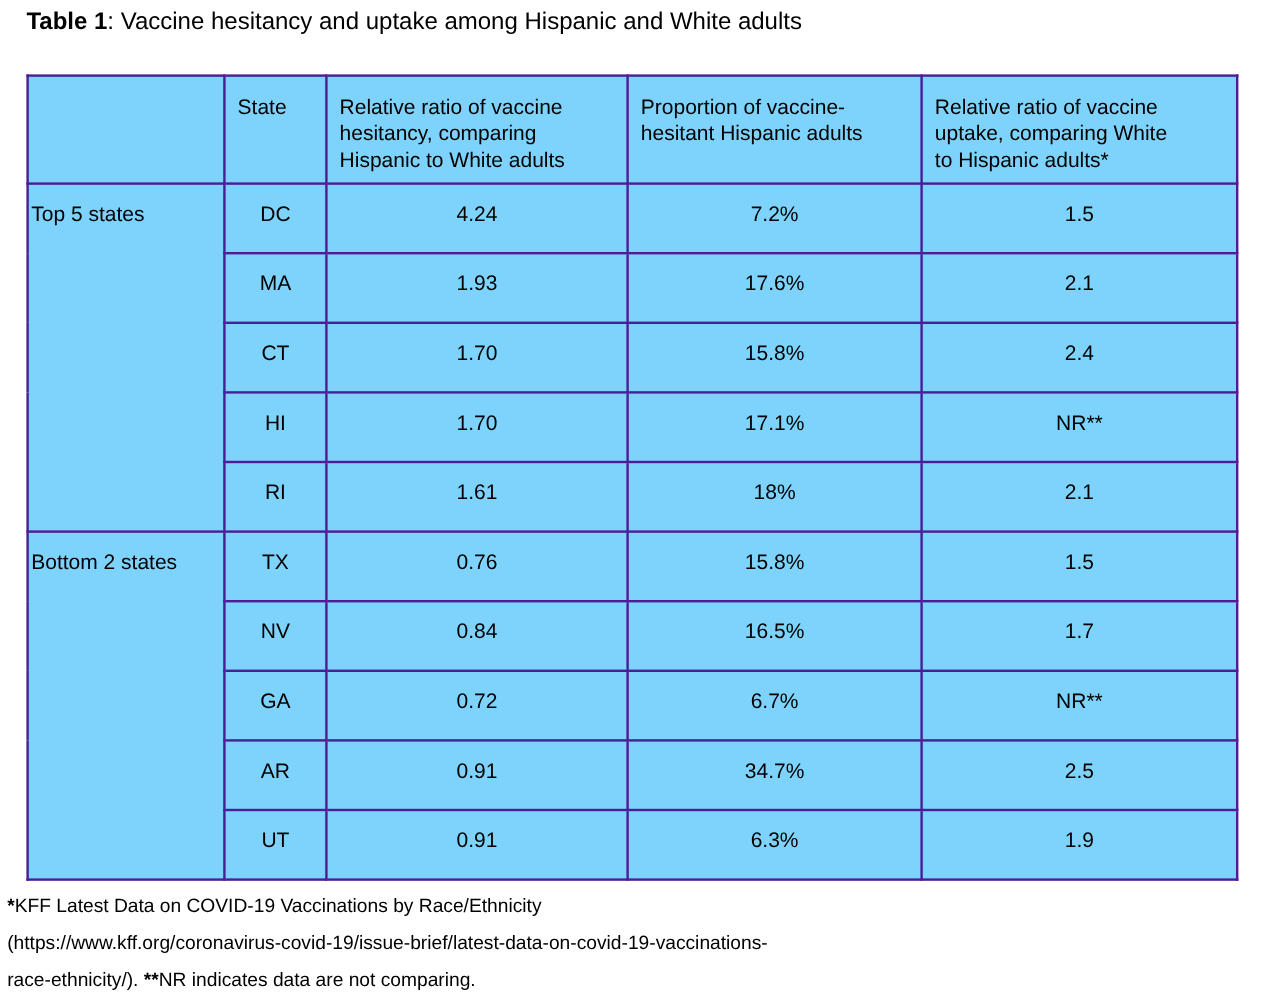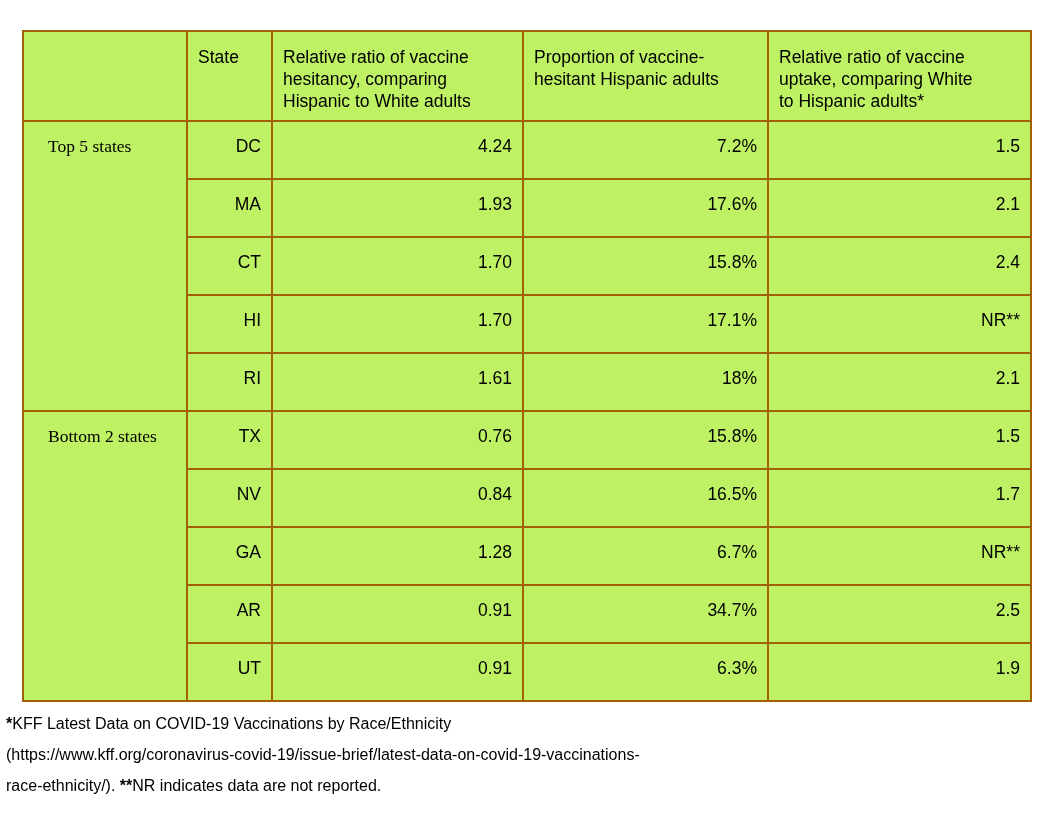--- a/index.html
+++ b/index.html
@@ -31,53 +31,53 @@
     table-layout: fixed;
     width: 1008px;
     margin: 30px 0 0 22px;
   }
   col.col-group   { width: 164px; }
   col.col-state   { width: 85px; }
   col.col-hes     { width: 251px; }
   col.col-prop    { width: 245px; }
   col.col-uptake  { width: 263px; }
   td {
-    border: 2px solid #a16207;
+    border: 2px solid #4c1d95;
     vertical-align: top;
     font-size: 17.5px;
     line-height: 22px;
     box-sizing: border-box;
     padding: 13px 10px 0 10px;
-    background: #bef264;
+    background: #7dd3fc;
   }
   tr.header-row td {
     height: 90px;
     padding-top: 14px;
     text-align: left;
     white-space: pre-line;
   }
   tr.data-row td { height: 58px; }
   td.group-cell {
     text-align: left;
-    padding-left: 24px;
-    font-family: Liberation Serif, serif;
+    padding-left: 2px;
   }
-  td.value-cell { text-align: right; }
+  td.value-cell { text-align: center; }
   .footnote {
     margin: 6px 0 0 6px;
     font-size: 16px;
     line-height: 31px;
     white-space: pre-line;
   }
 </style>
 </head>
 <body>
 
 <div class="page">
 
+  <p class="caption"><span class="bold">Table 1</span><span>: Vaccine hesitancy and uptake among Hispanic and White adults</span></p>
 
   <table class="data-table">
     <colgroup>
       <col class="col-group">
       <col class="col-state">
       <col class="col-hes">
       <col class="col-prop">
       <col class="col-uptake">
     </colgroup>
     <tbody>
@@ -134,36 +134,36 @@
         <td class="value-cell">1.5</td>
       </tr>
       <tr class="data-row">
         <td class="value-cell">NV</td>
         <td class="value-cell">0.84</td>
         <td class="value-cell">16.5%</td>
         <td class="value-cell">1.7</td>
       </tr>
       <tr class="data-row">
         <td class="value-cell">GA</td>
-        <td class="value-cell">1.28</td>
+        <td class="value-cell">0.72</td>
         <td class="value-cell">6.7%</td>
         <td class="value-cell">NR**</td>
       </tr>
       <tr class="data-row">
         <td class="value-cell">AR</td>
         <td class="value-cell">0.91</td>
         <td class="value-cell">34.7%</td>
         <td class="value-cell">2.5</td>
       </tr>
       <tr class="data-row">
         <td class="value-cell">UT</td>
         <td class="value-cell">0.91</td>
         <td class="value-cell">6.3%</td>
         <td class="value-cell">1.9</td>
       </tr>
     </tbody>
   </table>
 
   <p class="footnote"><span class="bold">*</span><span>KFF Latest Data on COVID-19 Vaccinations by Race/Ethnicity
 (https://www.kff.org/coronavirus-covid-19/issue-brief/latest-data-on-covid-19-vaccinations-
-race-ethnicity/). </span><span class="bold">**</span><span>NR indicates data are not reported.</span></p>
+race-ethnicity/). </span><span class="bold">**</span><span>NR indicates data are not comparing.</span></p>
 
 </div>
 
 </body></html>

